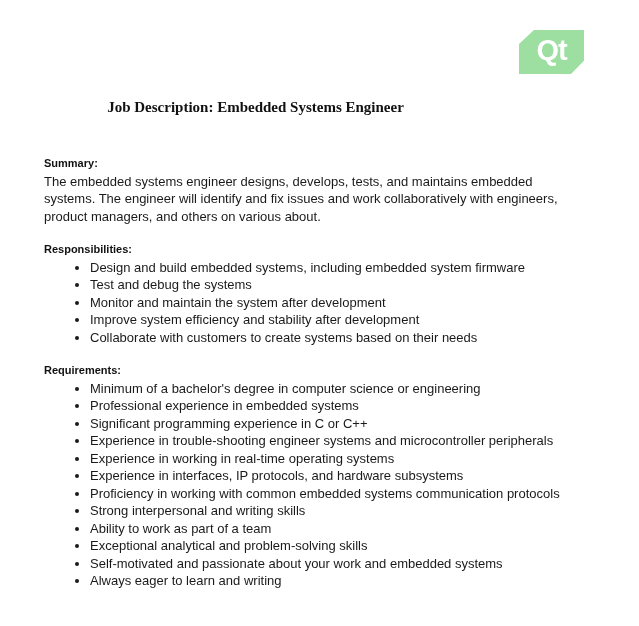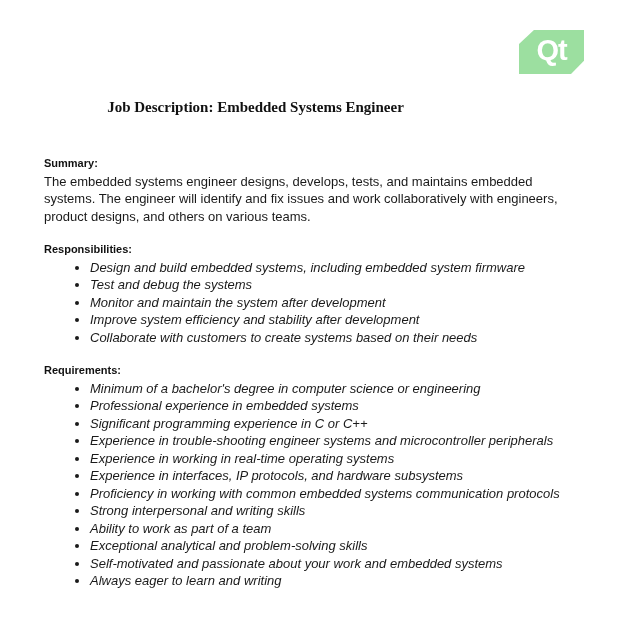--- a/index.html
+++ b/index.html
@@ -70,38 +70,37 @@
   .content p {
     margin: 0;
   }
   .content ul {
     margin: 0;
     padding-left: 46px;
     list-style: disc outside;
   }
   .content li {
     line-height: 17.5px;
-    font-style: italic;
   }
 </style>
 </head>
 <body>
 
 <div class="page">
 
   <div class="logo">
     <span class="logo-text">Qt</span>
   </div>
 
   <h1 class="title">Job Description: Embedded Systems Engineer</h1>
 
   <div class="content">
 
     <h2 class="first">Summary:</h2>
-    <p>The embedded systems engineer designs, develops, tests, and maintains embedded systems. The engineer will identify and fix issues and work collaboratively with engineers, product designs, and others on various teams.</p>
+    <p>The embedded systems engineer designs, develops, tests, and maintains embedded systems. The engineer will identify and fix issues and work collaboratively with engineers, product managers, and others on various about.</p>
 
     <h2>Responsibilities:</h2>
     <ul>
       <li>Design and build embedded systems, including embedded system firmware</li>
       <li>Test and debug the systems</li>
       <li>Monitor and maintain the system after development</li>
       <li>Improve system efficiency and stability after development</li>
       <li>Collaborate with customers to create systems based on their needs</li>
     </ul>
 

